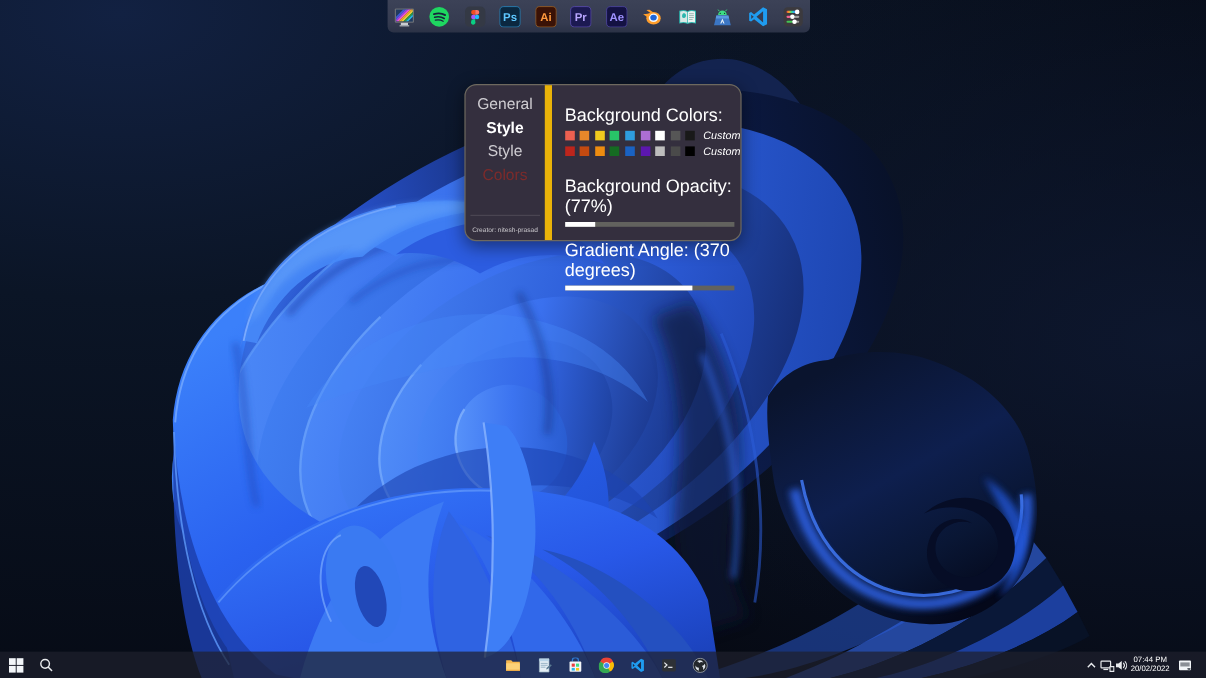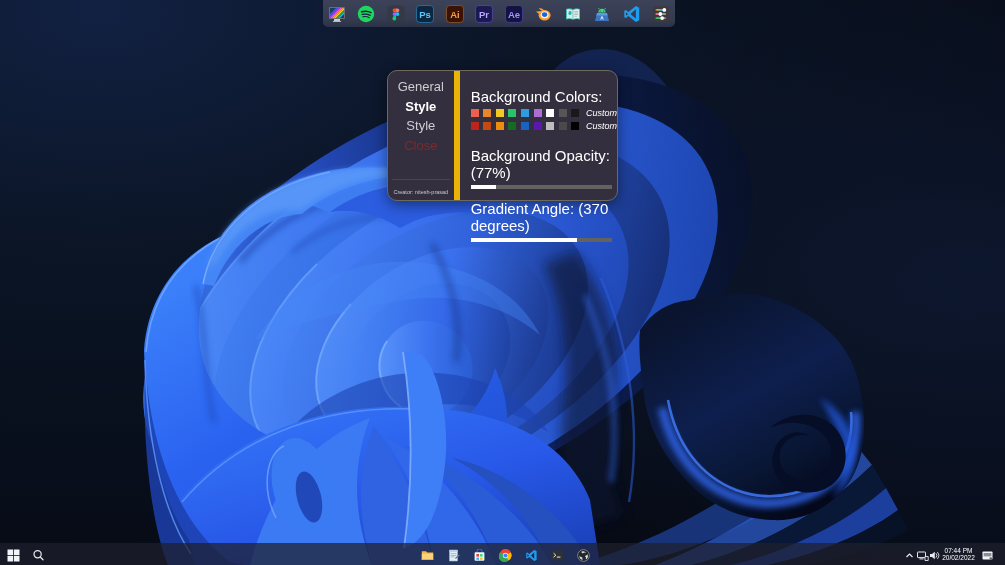--- a/index.html
+++ b/index.html
@@ -307,21 +307,21 @@
           <circle cx="10.1" cy="13.1" r="1.9" fill="#fff"></circle>
         </svg></div>
 </div>
 
 <div id="panel">
  <div id="pleft">
   <div id="pmenu">
    <div class="mi">General</div>
    <div class="mi sel">Style</div>
    <div class="mi">Style</div>
-   <div class="mi close">Close</div>
+   <div class="mi close">Colors</div>
   </div>
   <hr>
   <div id="creator">Creator: nitesh-prasad</div>
  </div>
  <div id="pright">
   <div class="plabel">Background Colors:</div>
   <div class="swrow" id="sr1">
    <div class="sw" style="background:#ed6050"></div>
    <div class="sw" style="background:#e8872a"></div>
    <div class="sw" style="background:#f0ca1e"></div>

